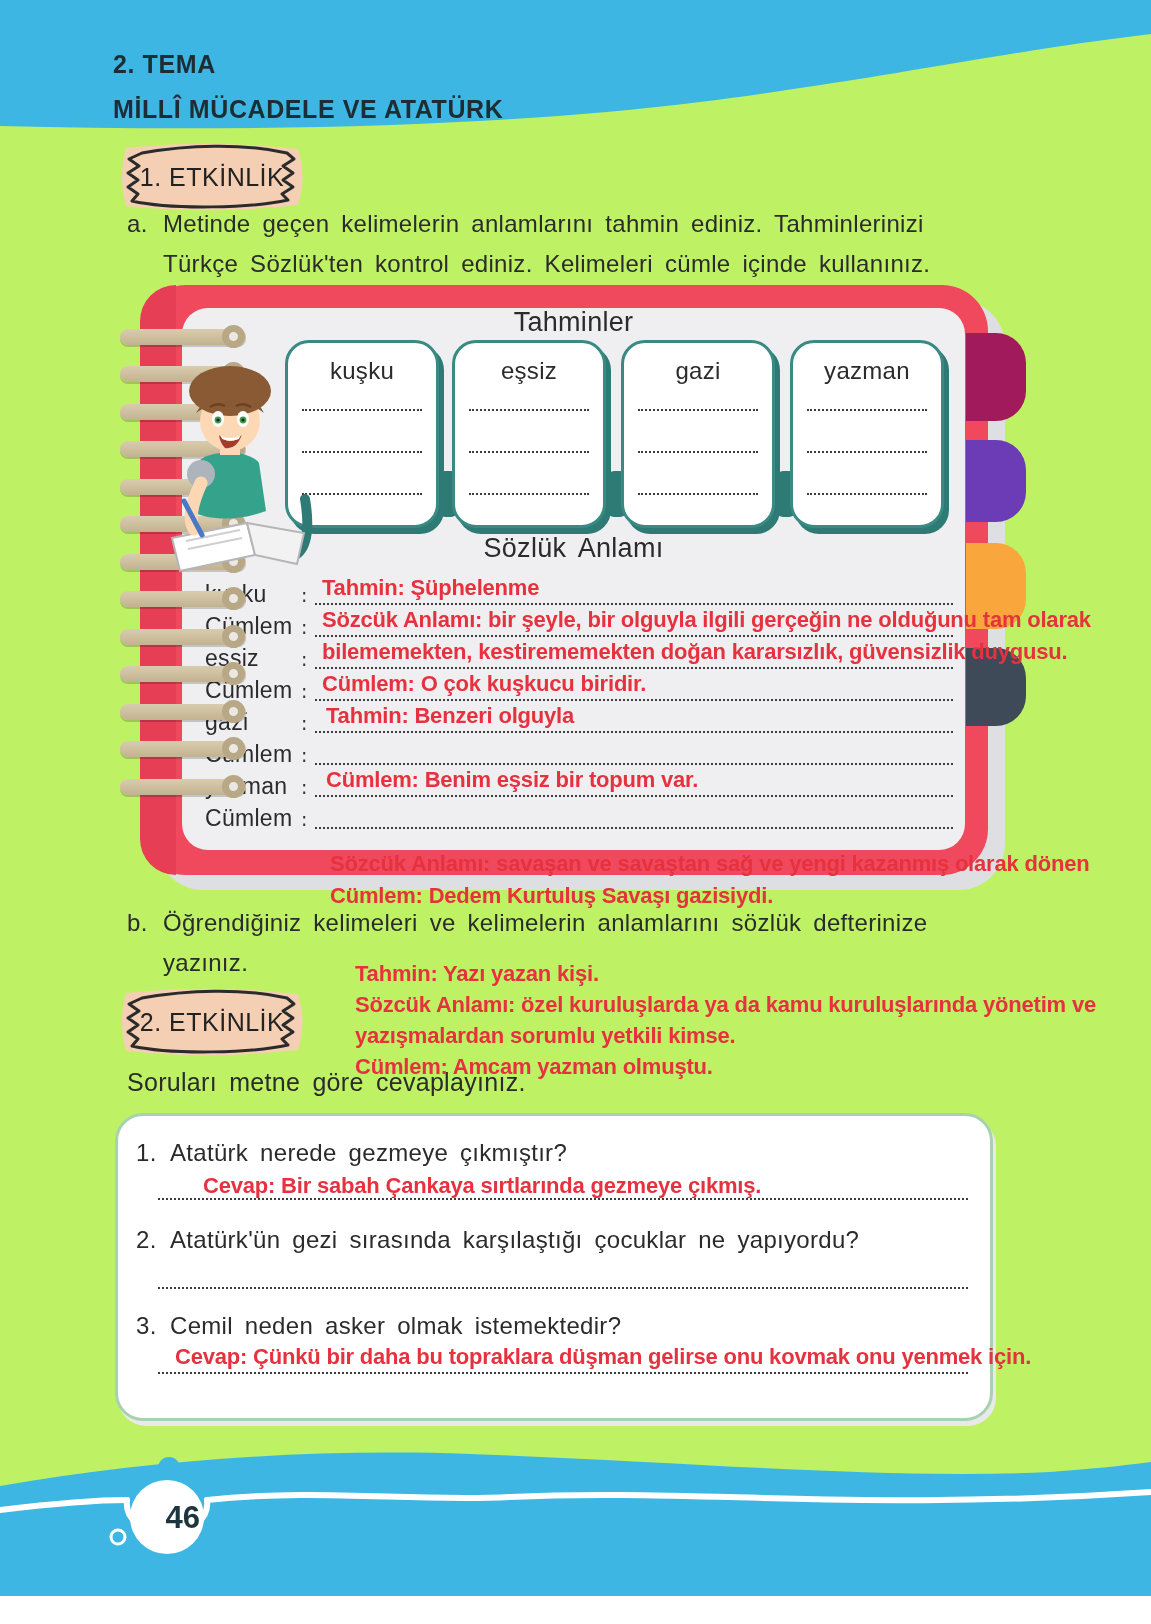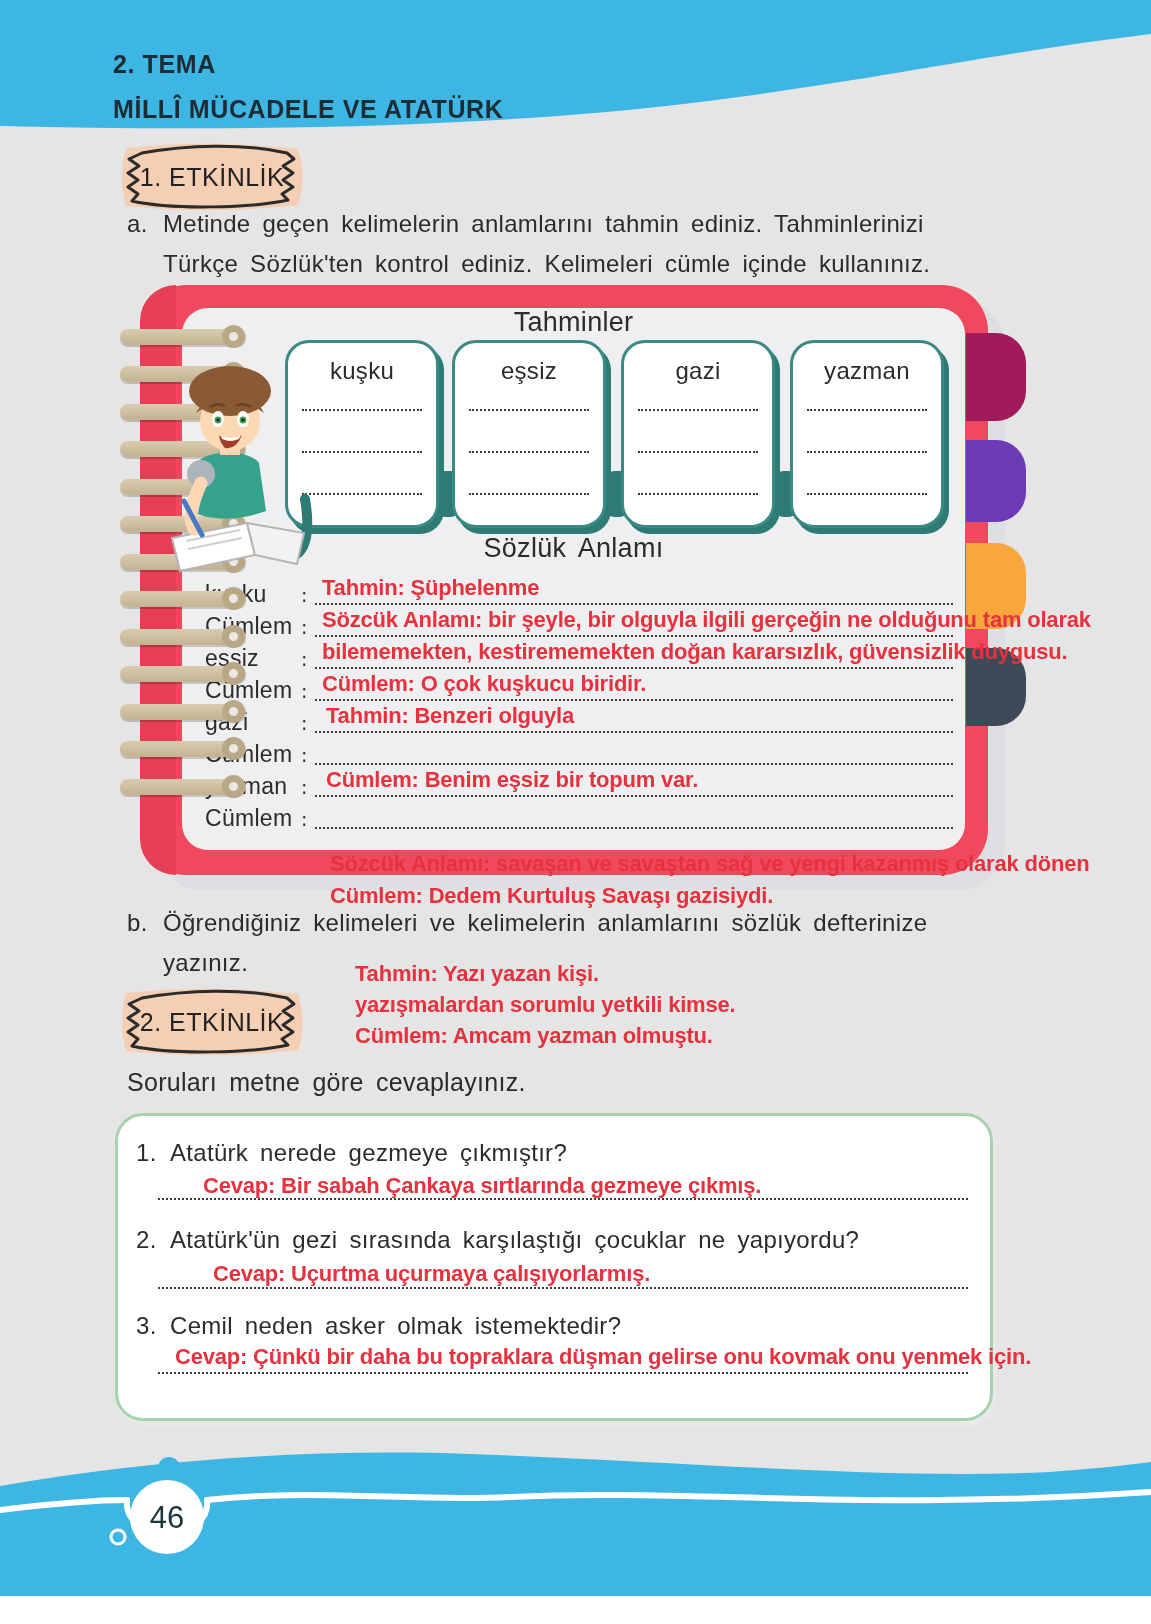--- a/index.html
+++ b/index.html
@@ -1,16 +1,16 @@
 <!DOCTYPE html>
 <html><head>
 <meta charset="utf-8">
 <style>
   html,body{margin:0;padding:0;background:#fff;}
-  .page{position:relative;width:1151px;height:1596px;background:#e5e5e5;overflow:hidden;
+  .page{position:relative;width:1151px;height:1596px;background:#bef264;overflow:hidden;
         font-family:"DejaVu Sans",sans-serif;}
   .abs{position:absolute;}
   .school{font-family:"Liberation Sans",sans-serif;color:#2b2b2b;letter-spacing:.3px;word-spacing:5px;}
   .hdrline{font-family:"Liberation Sans",sans-serif;font-weight:700;color:#1e2d35;font-size:25px;letter-spacing:.6px;}
   
   .badge{position:absolute;width:200px;height:78px;}
   .badge svg{position:absolute;left:0;top:0;}
   .badge .badge-label{position:absolute;left:0;top:0;width:200px;height:78px;display:flex;
         align-items:center;justify-content:center;font-size:25px;color:#222;
         font-family:"Liberation Sans",sans-serif;letter-spacing:.5px;}
@@ -43,22 +43,22 @@
   .ans{position:absolute;font-family:"Liberation Sans",sans-serif;color:#e5323e;font-weight:700;
        font-size:22px;white-space:nowrap;letter-spacing:-.2px;z-index:6;}
   .ans-line{font-family:"Liberation Sans",sans-serif;color:#e5323e;font-weight:700;font-size:22px;
        line-height:31px;white-space:nowrap;letter-spacing:-.2px;}
   
   .qbox{position:absolute;left:115px;top:1113px;width:872px;height:302px;background:#fff;
         border:3.5px solid #a6d2af;border-radius:28px;box-shadow:3px 5px 0 #e9e9e9;}
   .q{position:absolute;left:18px;display:flex;font-size:24px;}
   .q .qnum{width:34px;flex:none;}
   .qline{position:absolute;left:40px;right:22px;border-bottom:2.5px dotted #3c3c3c;}
-  .pagenum{position:absolute;left:134px;top:1500px;width:66px;text-align:center;font-size:31px;
-        font-weight:400;color:#1d353d;font-family:"Liberation Sans",sans-serif;z-index:3;}
+  .pagenum{position:absolute;left:134px;top:1500px;width:66px;text-align:right;font-size:31px;
+        font-weight:700;color:#1d353d;font-family:"Liberation Sans",sans-serif;z-index:3;}
 </style>
 </head>
 <body>
 
 <div class="page">
 
   <svg class="abs" style="left:0;top:0;" width="1151" height="240" viewBox="0 0 1151 240">
     <path d="M0,0 H1151 V34 C1000,52 890,78 700,102 C500,127 250,132 0,126 Z" fill="#3eb6e4"></path>
   </svg>
   <div class="abs" style="left:113px;top:50px;">
@@ -210,20 +210,21 @@
   <div class="ans" style="left:330px;top:851px;">Sözcük Anlamı: savaşan ve savaştan sağ ve yengi kazanmış olarak dönen</div>
   <div class="ans" style="left:330px;top:883px;">Cümlem: Dedem Kurtuluş Savaşı gazisiydi.</div>
 
   <div class="instr school" style="left:127px;top:903px;width:852px;">
     <span class="marker">b.</span>
     <span>Öğrendiğiniz kelimeleri ve kelimelerin anlamlarını sözlük defterinize yazınız.</span>
   </div>
 
   <div class="abs" style="left:355px;top:958px;z-index:6;">
     <div class="ans-line">Tahmin: Yazı yazan kişi.</div>
+    <div class="ans-line">Sözcük Anlamı: özel kuruluşlarda ya da kamu kuruluşlarında yönetim ve</div>
     <div class="ans-line">yazışmalardan sorumlu yetkili kimse.</div>
     <div class="ans-line">Cümlem: Amcam yazman olmuştu.</div>
   </div>
 
   <div class="badge" style="left:112px;top:983px;">
     <svg width="200" height="78" viewBox="0 0 200 78">
       <path d="M14,10 Q100,1 186,11 Q195,39 186,67 Q100,77 14,68 Q6,39 14,10 Z" fill="#f5cfb4"></path>
       <path d="M30,15 L17,21 L27,28 L16,35 L26,42 L16,49 L26,56 L20,63 C60,72 140,70 176,62 L170,56 L181,49 L171,42 L181,35 L171,28 L182,21 L175,15 C130,5 75,7 30,15 Z" fill="none" stroke="#2b2b2b" stroke-width="3" stroke-linejoin="round"></path>
     </svg>
     <div class="badge-label">2. ETKİNLİK</div>
@@ -236,21 +237,20 @@
       <span class="qnum">1.</span>
       <span>Atatürk nerede gezmeye çıkmıştır?</span>
     </div>
     <div class="ans" style="left:85px;top:57px;">Cevap: Bir sabah Çankaya sırtlarında gezmeye çıkmış.</div>
     <div class="qline" style="top:82px;"></div>
 
     <div class="q school" style="top:110px;">
       <span class="qnum">2.</span>
       <span>Atatürk'ün gezi sırasında karşılaştığı çocuklar ne yapıyordu?</span>
     </div>
-    <div class="ans" style="left:95px;top:145px;">Cevap: Uçurtma uçurmaya çalışıyorlarmış.</div>
     <div class="qline" style="top:171px;"></div>
 
     <div class="q school" style="top:196px;">
       <span class="qnum">3.</span>
       <span>Cemil neden asker olmak istemektedir?</span>
     </div>
     <div class="ans" style="left:57px;top:228px;">Cevap: Çünkü bir daha bu topraklara düşman gelirse onu kovmak onu yenmek için.</div>
     <div class="qline" style="top:256px;"></div>
   </div>
 

